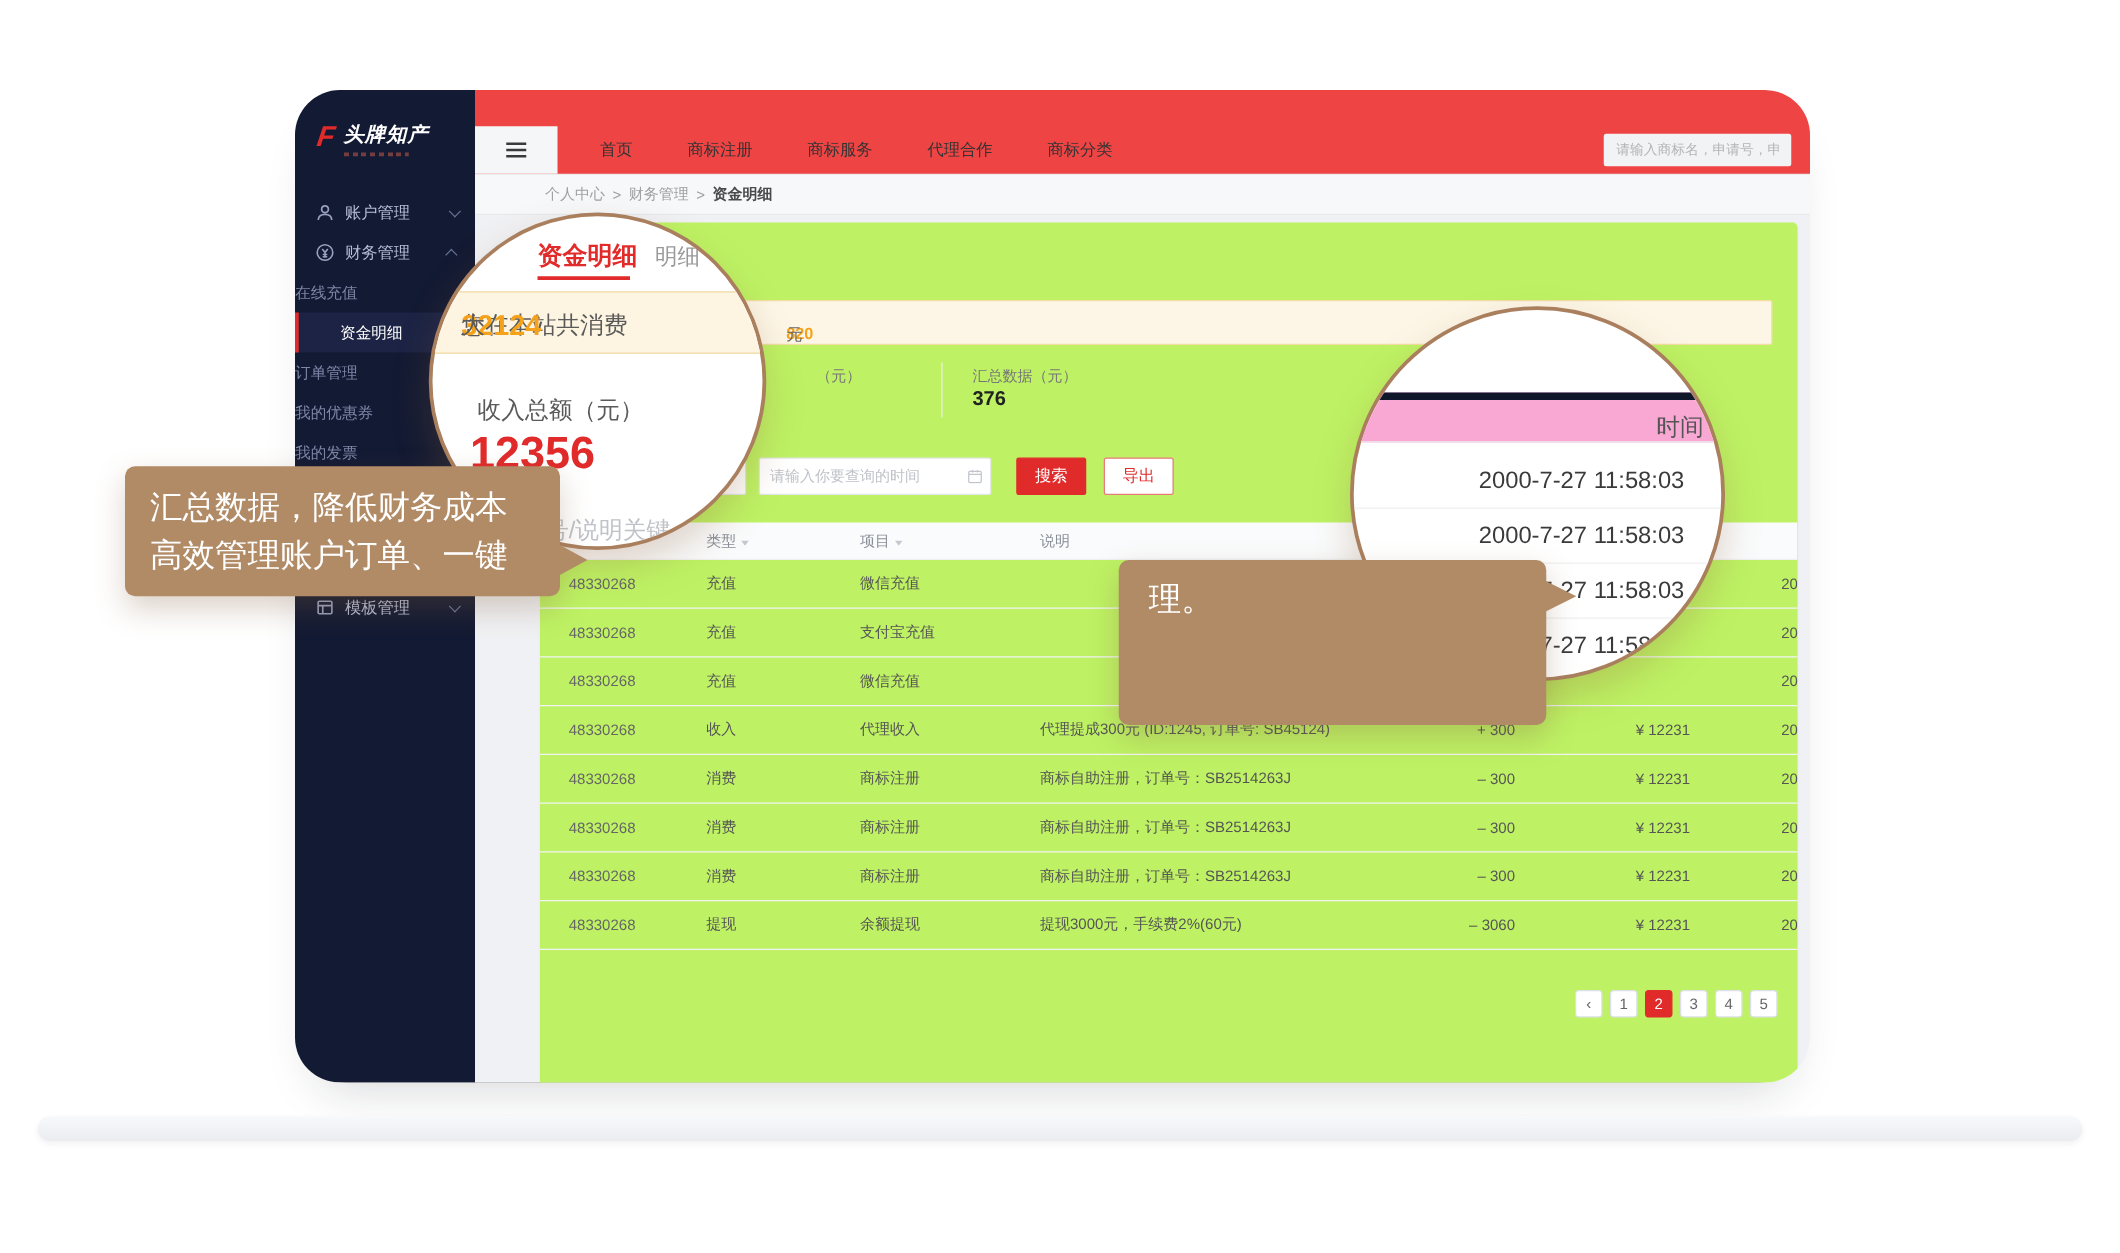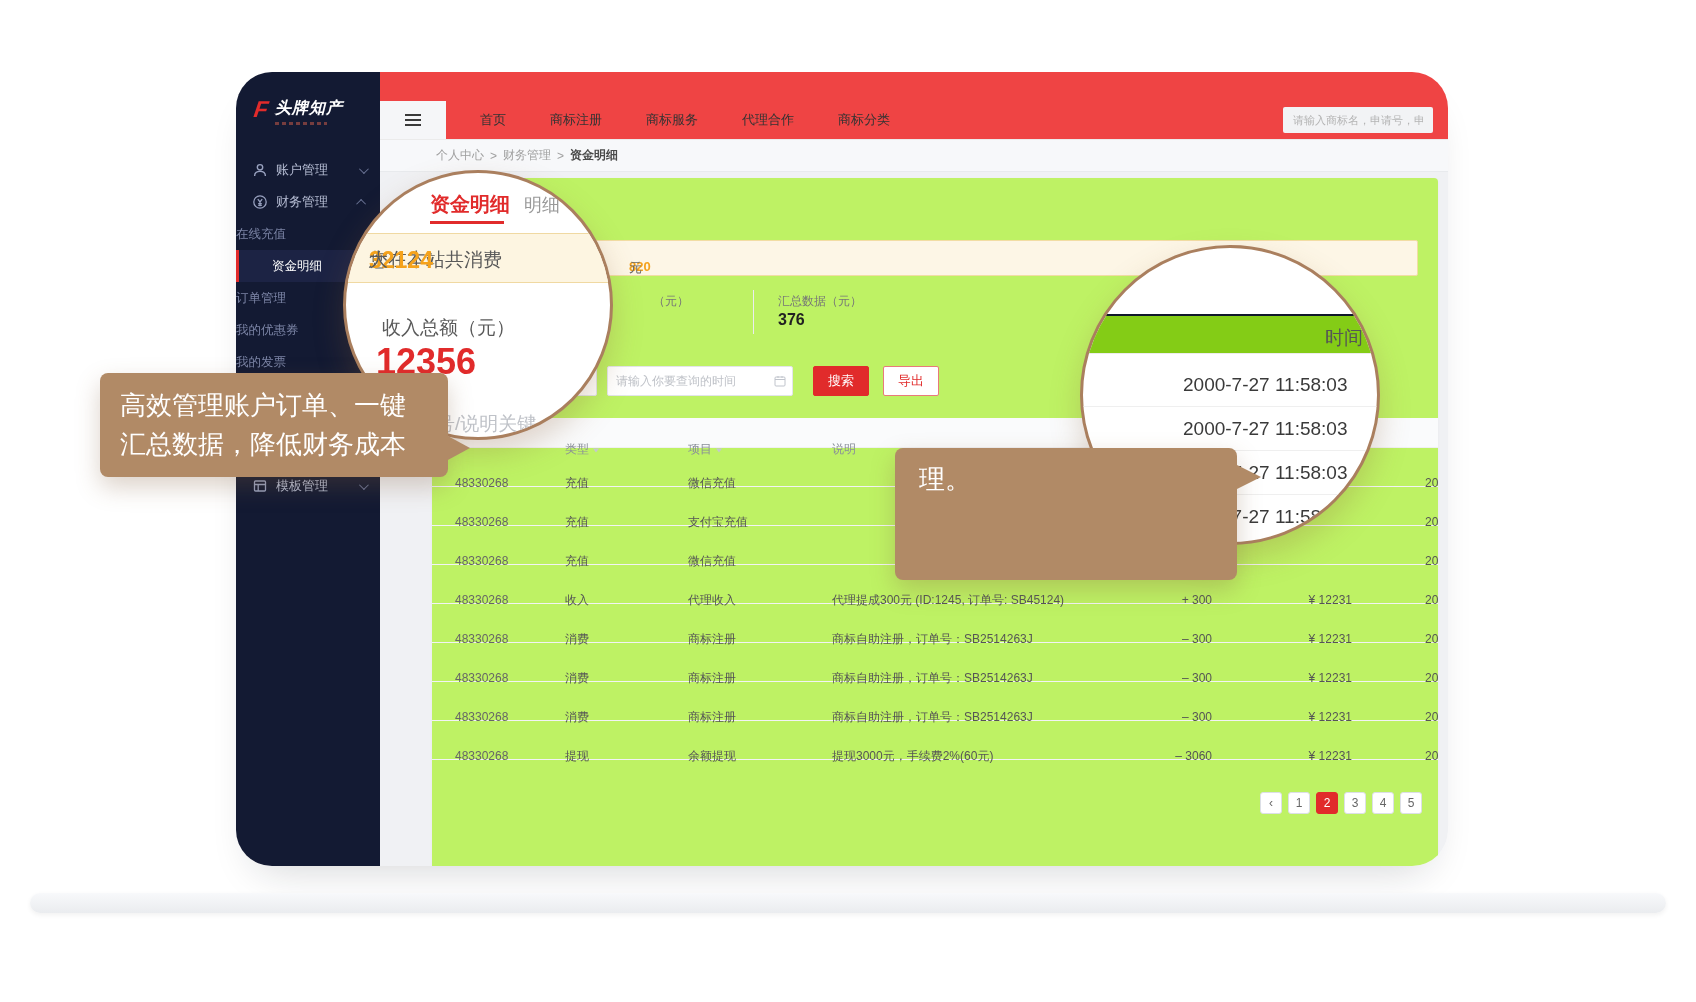--- a/index.html
+++ b/index.html
@@ -74,21 +74,21 @@
   .cal-icon { position:absolute; right:7px; top:9px; }
   .btn { position:absolute; top:188px; width:56px; height:30px; border-radius:2px; font-size:13px;
     display:flex; align-items:center; justify-content:center; cursor:pointer; }
   .btn-search { left:381px; background:#e12b2b; color:#fff; border:1px solid #e12b2b; }
   .btn-export { left:451px; background:#fff; color:#e12b2b; border:1px solid #e87b7b; }
 
   
   .thead { position:absolute; left:0; right:0; top:240px; height:30px; background:#fafbfc;
     border-bottom:1px solid #f0f0f2; }
   .trow { position:absolute; left:0; right:0; height:39px; border-bottom:1px solid #f2f3f5; }
-  .cell { position:absolute; top:50%; transform:translateY(-50%); font-size:12px; color:#555; white-space:nowrap;margin-top:16px; }
+  .cell { position:absolute; top:50%; transform:translateY(-50%); font-size:12px; color:#555; white-space:nowrap; }
   .hcell { color:#8a8f99; }
   .c-order { left:23px; color:#666; }
   .c-type { left:133px; }
   .c-proj { left:256px; }
   .c-desc { left:400px; }
   .c-amt { left:690px; width:90px; text-align:right; }
   .c-bal { left:810px; width:110px; text-align:right; }
   .c-time { left:993px; }
   .caret-dn { display:inline-block; width:0; height:0; border-left:3.5px solid transparent;
     border-right:3.5px solid transparent; border-top:4px solid #c5c8ce; margin-left:4px; }
@@ -106,22 +106,22 @@
   .lens * { position:absolute; white-space:nowrap; }
   .ll-tab { left:84px; top:18px; font-size:20px; font-weight:bold; color:#e12b2b; }
   .ll-tab2 { left:178px; top:20px; font-size:18px; color:#999; }
   .ll-underline { left:84px; top:48px; width:74px; height:3px; background:#e12b2b; }
   .ll-banner { left:-20px; right:-20px; top:60px; height:50px; background:#fdf5e1; border:1px solid #f0d9a2; }
   .ll-banner-text { left:42px; top:13px; font-size:19px; color:#5a5a5a; }
   .ll-banner-text b { font-size:23px; color:#f5a21b; }
   .ll-income-lbl { left:36px; top:142px; font-size:19px; color:#5a5a5a; }
   .ll-income-val { left:30px; top:168px; font-size:36px; font-weight:bold; color:#e12b2b; }
   .ll-kw { left:52px; top:238px; font-size:19px; color:#bfc2c8; }
-  .lr-band { left:-10px; right:-10px; top:66px; height:40px; background:#84cc16;
-    border-top:2px solid #0f172a; border-bottom:1px solid #ececec; }
+  .lr-band { left:-10px; right:-10px; top:66px; height:40px; background:#f9a8d4;
+    border-top:6px solid #0f172a; border-bottom:1px solid #ececec; }
   .lr-head { left:252px; top:9px; font-size:19px; color:#555; }
   .lr-time { left:100px; font-size:19px; color:#3a3a3a; }
   .lr-sep { left:0; right:0; height:1px; background:#efefef; }
 
   
   .callout { position:absolute; background:#b18a66; border-radius:8px; color:#fff; z-index:20;
     box-shadow:0 10px 24px rgba(130,95,60,.28); }
   .co-left { left:100px; top:373px; width:348px; height:104px; padding:13px 20px; font-size:26px; line-height:39px; }
   .co-left .tip { position:absolute; right:-22px; top:62px; width:0; height:0;
     border-left:24px solid #b18a66; border-top:13px solid transparent; border-bottom:13px solid transparent; }
@@ -358,22 +358,22 @@
     <span class="lr-sep" style="top:158px"></span>
     <span class="lr-time" style="top:170px">2000-7-27 11:58:03</span>
     <span class="lr-sep" style="top:202px"></span>
     <span class="lr-time" style="top:214px">2000-7-27 11:58:03</span>
     <span class="lr-sep" style="top:246px"></span>
     <span class="lr-time" style="top:258px">2000-7-27 11:58:03</span>
     <span class="lr-time" style="top:293px;left:130px">00-7-27 11</span>
   </div>
 
   <div class="callout co-left">
+    <div>汇总数据，降低财务成本</div>
     <div>高效管理账户订单、一键</div>
-    <div>汇总数据，降低财务成本</div>
     <span class="tip"></span>
   </div>
   <div class="callout co-right">
     <div>理。</div>
     <span class="tip"></span>
   </div>
 
 </div>
 
 </body></html>

